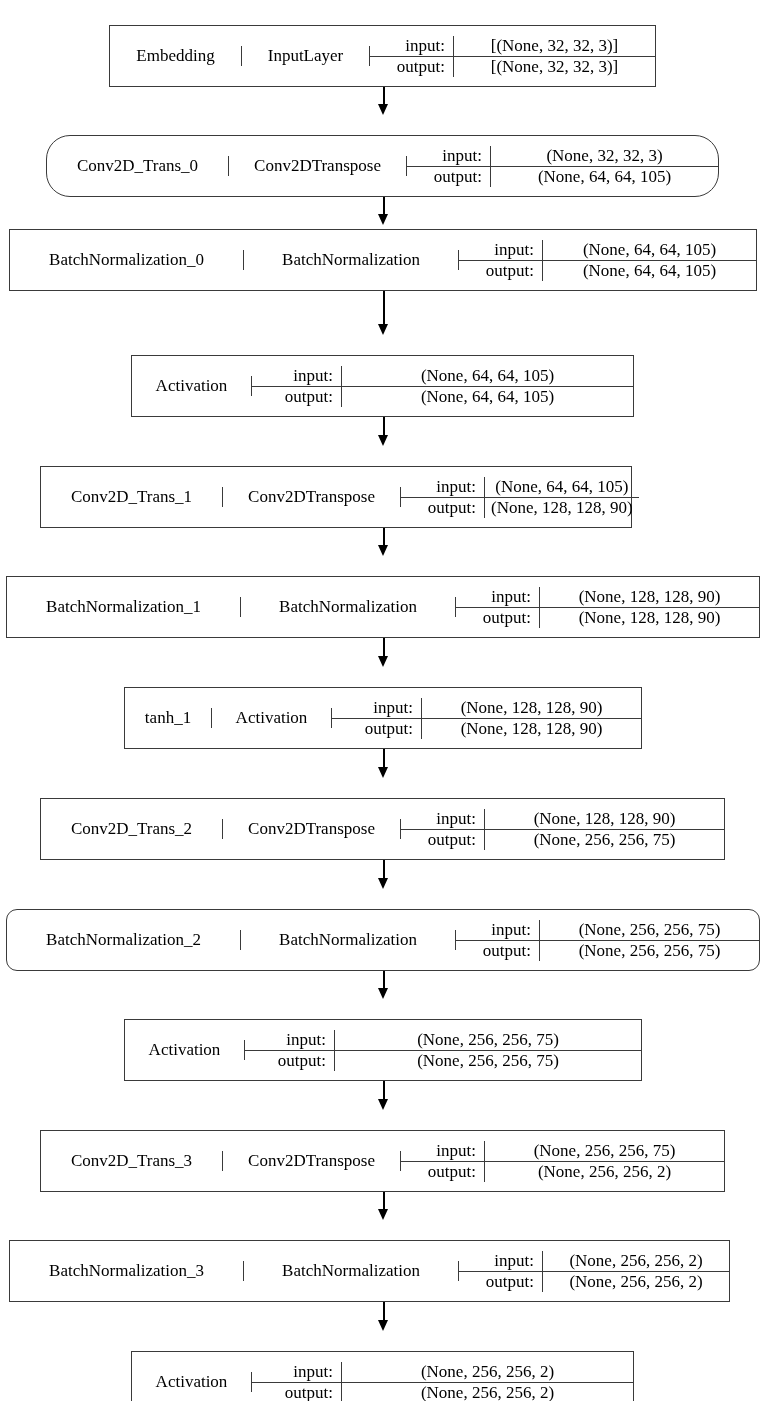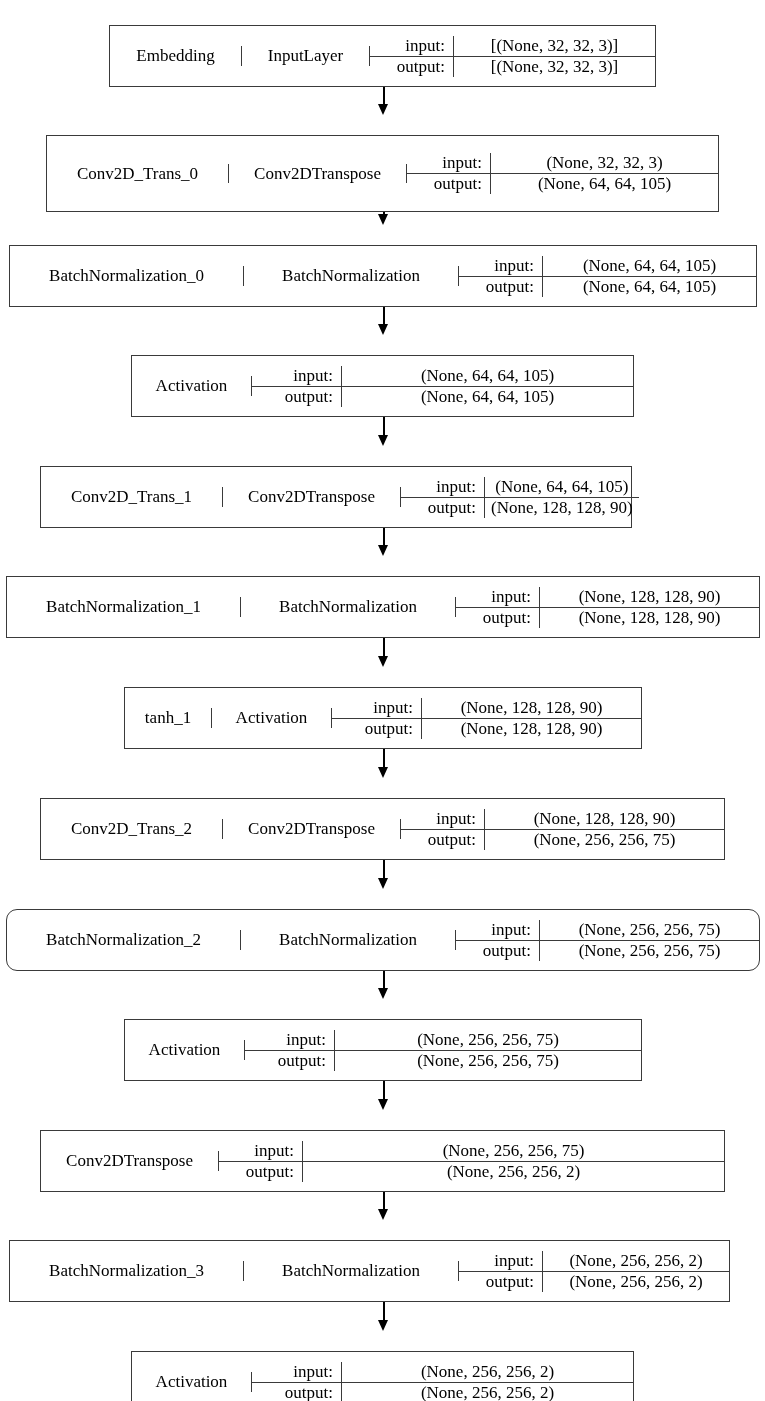--- a/index.html
+++ b/index.html
@@ -153,33 +153,33 @@
       <div class="cell cell-type" style="width: 128px; flex: 0 0 128px;">InputLayer</div>
       <div class="io-col io-labels" style="width: 84px; flex: 0 0 84px;">
         <div class="io-cell top">input:</div>
         <div class="io-cell">output:</div>
       </div>
       <div class="io-col last" style="flex: 1 1 auto;">
         <div class="io-cell top">[(None, 32, 32, 3)]</div>
         <div class="io-cell">[(None, 32, 32, 3)]</div>
       </div>
     </div>
-    <div class="node" style="left: 46px; top: 115px; width: 673px; height: 77px;">
+    <div class="node" style="left: 46px; top: 115px; width: 673px; height: 62px; border-radius: 24px;">
       <div class="cell cell-name" style="width: 182px; flex: 0 0 182px;">Conv2D_Trans_0</div>
       <div class="cell cell-type" style="width: 178px; flex: 0 0 178px;">Conv2DTranspose</div>
       <div class="io-col io-labels" style="width: 84px; flex: 0 0 84px;">
         <div class="io-cell top">input:</div>
         <div class="io-cell">output:</div>
       </div>
       <div class="io-col last" style="flex: 1 1 auto;">
         <div class="io-cell top">(None, 32, 32, 3)</div>
         <div class="io-cell">(None, 64, 64, 105)</div>
       </div>
     </div>
-    <div class="node" style="left: 9px; top: 225px; width: 748px; height: 62px;">
+    <div class="node" style="left: 9px; top: 209px; width: 748px; height: 62px;">
       <div class="cell cell-name" style="width: 234px; flex: 0 0 234px;">BatchNormalization_0</div>
       <div class="cell cell-type" style="width: 215px; flex: 0 0 215px;">BatchNormalization</div>
       <div class="io-col io-labels" style="width: 84px; flex: 0 0 84px;">
         <div class="io-cell top">input:</div>
         <div class="io-cell">output:</div>
       </div>
       <div class="io-col last" style="flex: 1 1 auto;">
         <div class="io-cell top">(None, 64, 64, 105)</div>
         <div class="io-cell">(None, 64, 64, 105)</div>
       </div>
@@ -260,20 +260,21 @@
       <div class="io-col io-labels" style="width: 90px; flex: 0 0 90px;">
         <div class="io-cell top">input:</div>
         <div class="io-cell">output:</div>
       </div>
       <div class="io-col last" style="flex: 1 1 auto;">
         <div class="io-cell top">(None, 256, 256, 75)</div>
         <div class="io-cell">(None, 256, 256, 75)</div>
       </div>
     </div>
     <div class="node" style="left: 40px; top: 1110px; width: 685px; height: 62px;">
+      <div class="cell cell-name" style="width: 182px; flex: 0 0 182px;">Conv2D_Trans_3</div>
       <div class="cell cell-type" style="width: 178px; flex: 0 0 178px;">Conv2DTranspose</div>
       <div class="io-col io-labels" style="width: 84px; flex: 0 0 84px;">
         <div class="io-cell top">input:</div>
         <div class="io-cell">output:</div>
       </div>
       <div class="io-col last" style="flex: 1 1 auto;">
         <div class="io-cell top">(None, 256, 256, 75)</div>
         <div class="io-cell">(None, 256, 256, 2)</div>
       </div>
     </div>

